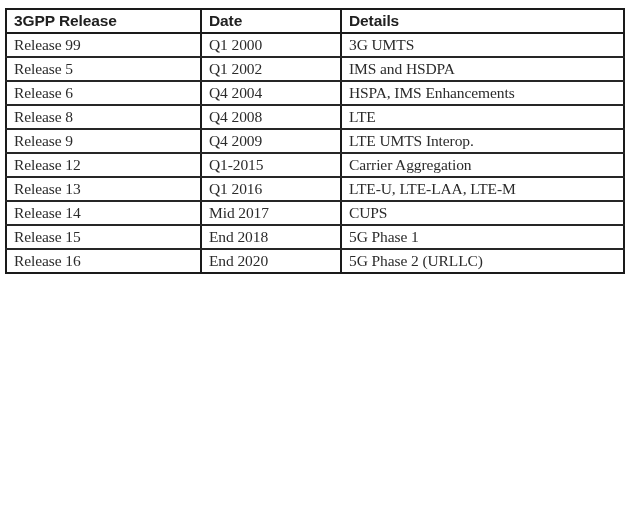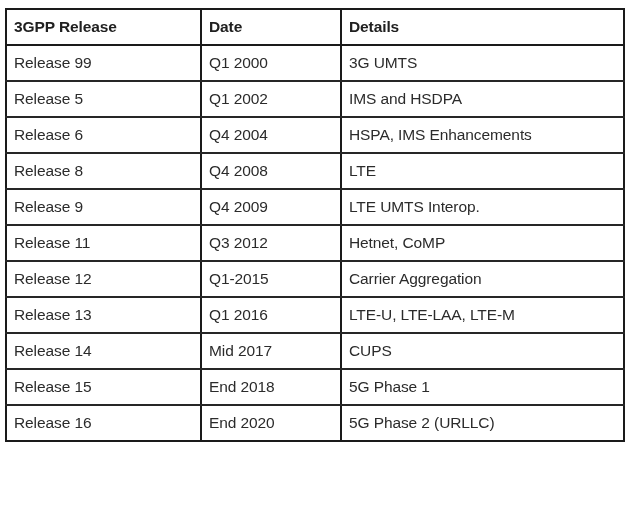--- a/index.html
+++ b/index.html
@@ -30,21 +30,21 @@
     table-layout: fixed;
     width: 618px;
     background: #ffffff;
   }
   table.release-table col.c-release { width: 195px; }
   table.release-table col.c-date    { width: 140px; }
   table.release-table col.c-details { width: 283px; }
 
   table.release-table th,
   table.release-table td {
-    height: 36px;
+    height: 24px;
     box-sizing: border-box;
     padding: 0 0 0 7px;
     vertical-align: middle;
     text-align: left;
     font-size: 15.5px;
     line-height: 1.1;
     color: #2b2b2b;
     letter-spacing: -0.1px;
     white-space: nowrap;
     overflow: hidden;
@@ -56,20 +56,21 @@
   table.release-table td:first-child {
     border-left: 2px solid #1a1a1a;
   }
   table.release-table thead th {
     font-weight: bold;
     border-top: 2px solid #1a1a1a;
     color: #202020;
   }
   table.release-table tbody td {
     font-weight: normal;
+    font-family: Liberation Serif, serif;
   }
   
   table.release-table tbody tr td {
     border-bottom: 2px solid #262626;
   }
   table.release-table tbody tr:last-child td {
     border-bottom: 2px solid #1a1a1a;
   }
 </style>
 </head>
@@ -110,25 +111,20 @@
           <td>Release 8</td>
           <td>Q4 2008</td>
           <td>LTE</td>
         </tr>
         <tr>
           <td>Release 9</td>
           <td>Q4 2009</td>
           <td>LTE UMTS Interop.</td>
         </tr>
         <tr>
-          <td>Release 11</td>
-          <td>Q3 2012</td>
-          <td>Hetnet, CoMP</td>
-        </tr>
-        <tr>
           <td>Release 12</td>
           <td>Q1-2015</td>
           <td>Carrier Aggregation</td>
         </tr>
         <tr>
           <td>Release 13</td>
           <td>Q1 2016</td>
           <td>LTE-U, LTE-LAA, LTE-M</td>
         </tr>
         <tr>

